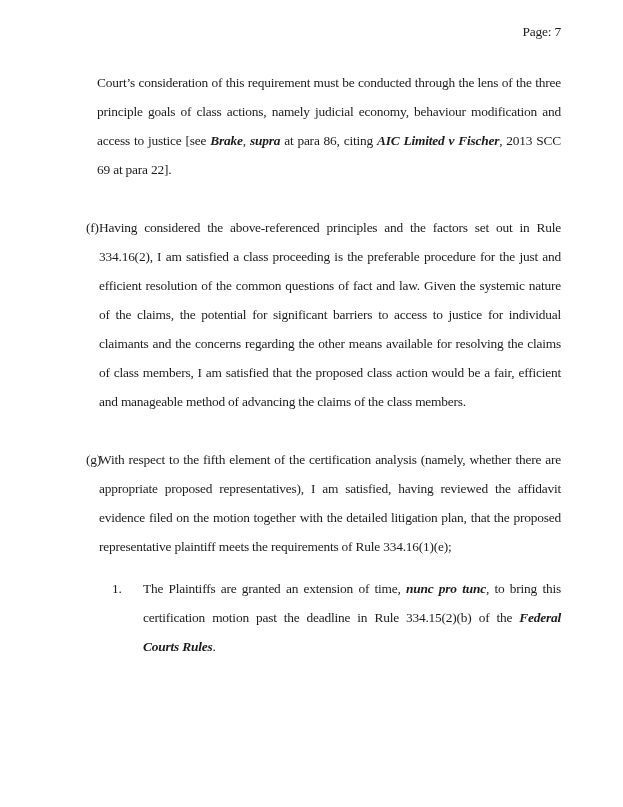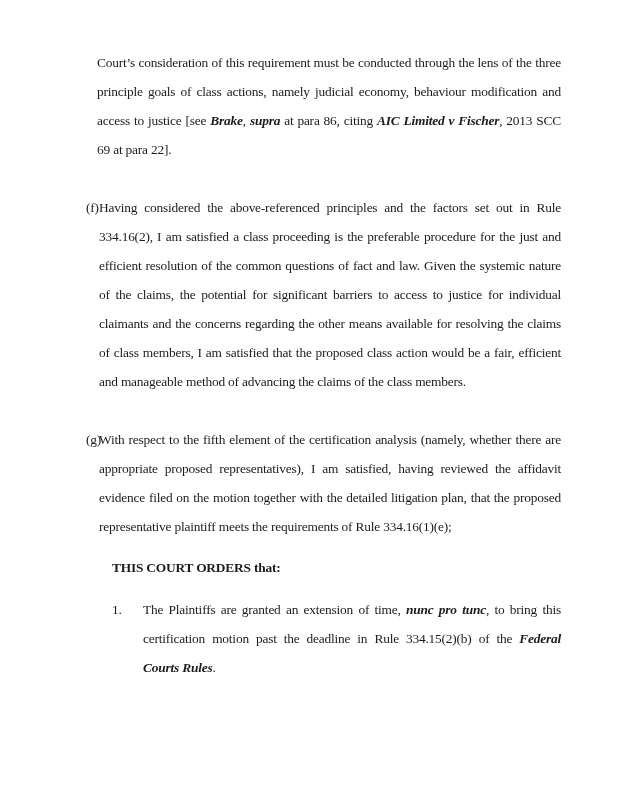--- a/index.html
+++ b/index.html
@@ -61,25 +61,25 @@
     text-align: left;
   }
   .it { font-style: italic; font-weight: bold; }
   .b  { font-weight: bold; }
 </style>
 </head>
 <body>
 
 <div class="page">
 
+  <div class="page-header"><span>Page: 7</span></div>
 
   <div class="para intro"><span>Court’s consideration of this requirement must be conducted through the lens of the three principle goals of class actions, namely judicial economy, behaviour modification and access to justice [see </span><span class="it">Brake</span><span>, </span><span class="it">supra</span><span> at para 86, citing </span><span class="it">AIC Limited v Fischer</span><span>, 2013 SCC 69 at para 22].</span></div>
 
   <div class="para list-item"><span class="lbl">(f)</span><span>Having considered the above-referenced principles and the factors set out in Rule 334.16(2), I am satisfied a class proceeding is the preferable procedure for the just and efficient resolution of the common questions of fact and law. Given the systemic nature of the claims, the potential for significant barriers to access to justice for individual claimants and the concerns regarding the other means available for resolving the claims of class members, I am satisfied that the proposed class action would be a fair, efficient and manageable method of advancing the claims of the class members.</span></div>
 
   <div class="para list-item"><span class="lbl">(g)</span><span>With respect to the fifth element of the certification analysis (namely, whether there are appropriate proposed representatives), I am satisfied, having reviewed the affidavit evidence filed on the motion together with the detailed litigation plan, that the proposed representative plaintiff meets the requirements of Rule 334.16(1)(e);</span></div>
 
 
-  <div class="orders-heading"><span>THIS COURT ORDERS that:</span></div>
 
   <div class="para order-item"><span class="num">1.</span><span>The Plaintiffs are granted an extension of time, </span><span class="it">nunc pro tunc</span><span>, to bring this certification motion past the deadline in Rule 334.15(2)(b) of the </span><span class="it">Federal Courts Rules</span><span>.</span></div>
 
 </div>
 
 </body></html>

